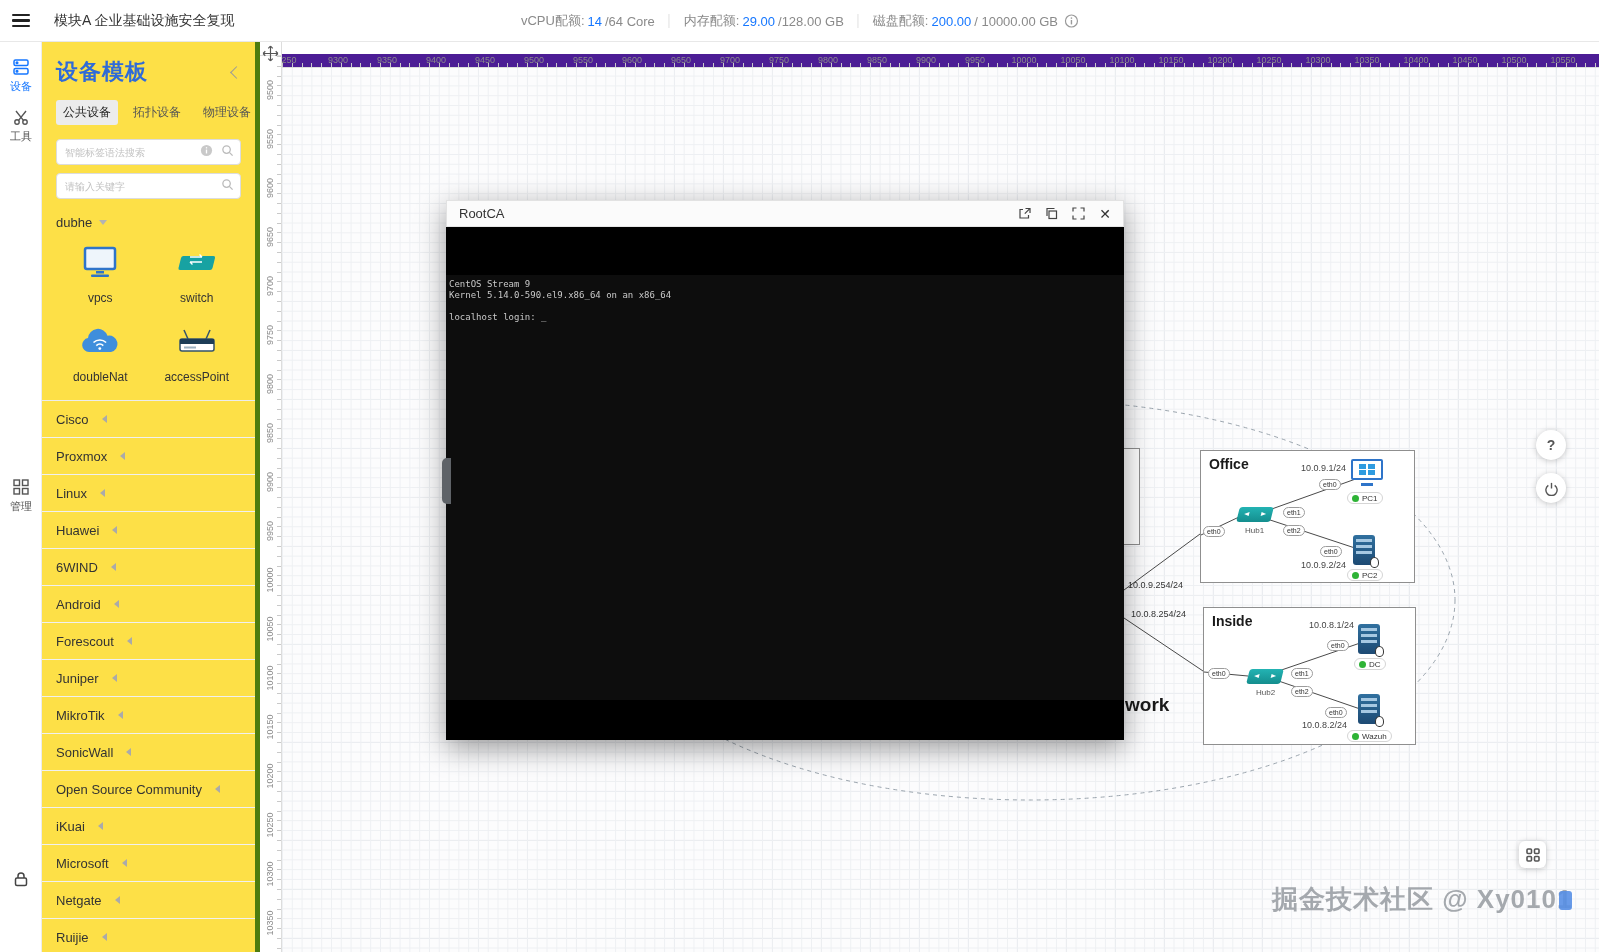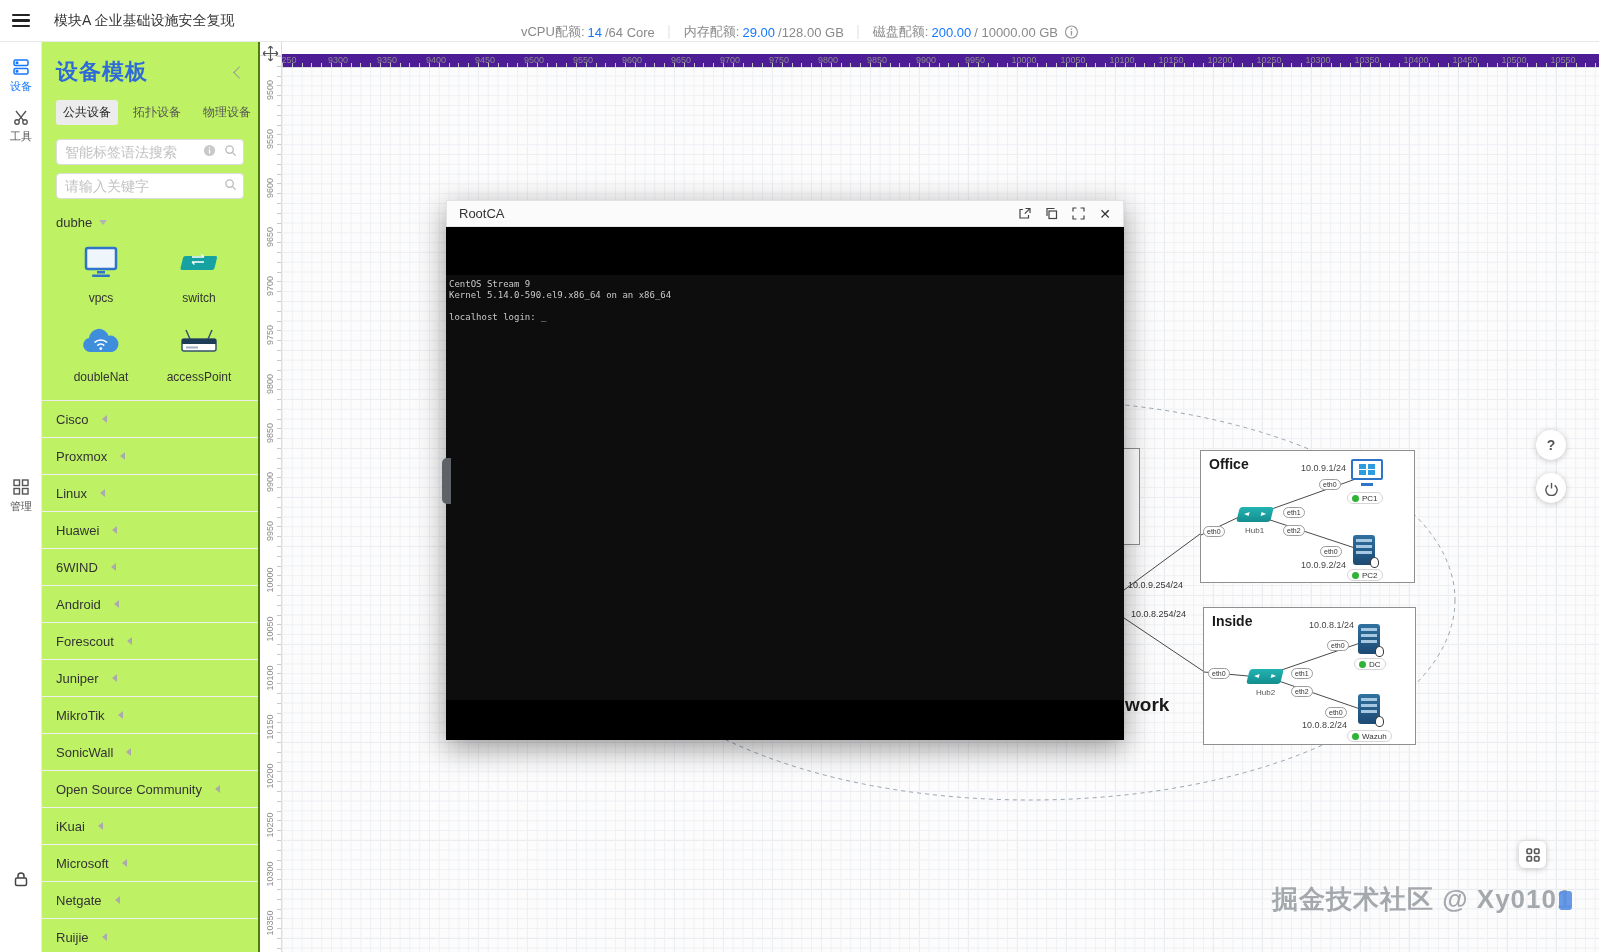--- a/index.html
+++ b/index.html
@@ -4,47 +4,47 @@
 <style>
   * { margin:0; padding:0; box-sizing:border-box; }
   html,body { width:1599px; height:952px; overflow:hidden; font-family:"Liberation Sans","DejaVu Sans",sans-serif; background:#fff; }
   body { position:relative; }
 
   
   .header { position:absolute; top:0; left:0; right:0; height:42px; background:#fff; border-bottom:1px solid #e8e8e8; display:flex; align-items:center; z-index:80; }
   .hamburger { width:42px; height:42px; display:flex; flex-direction:column; justify-content:center; align-items:center; gap:3px; cursor:pointer; }
   .hamburger i { width:18px; height:2.4px; background:#222; border-radius:1px; }
   .app-title { font-size:14px; color:#333; margin-left:12px; }
-  .quota { position:absolute; left:50%; top:0; height:42px; transform:translateX(-50%); display:flex; align-items:center; font-size:13px; color:#8a8a8a; white-space:nowrap;margin-top:11px; }
+  .quota { position:absolute; left:50%; top:0; height:42px; transform:translateX(-50%); display:flex; align-items:center; font-size:13px; color:#8a8a8a; white-space:nowrap; }
   .q-value { color:#1677ff; margin:0 3px; }
   .q-div { width:1px; height:14px; background:#e0e0e0; margin:0 14px; }
   .info-icon { margin-left:6px; display:inline-flex; }
   .hdr-right { position:absolute; right:16px; top:0; height:42px; display:flex; align-items:center; gap:16px; }
   .avatar-wrap { display:flex; align-items:center; gap:6px; }
   .avatar { width:22px; height:22px; border-radius:50%; background:radial-gradient(circle at 35% 30%, #7ed95c, #3fa32f); border:1px solid #d9ecd2; }
   .chev { width:7px; height:7px; border-right:1.6px solid #999; border-bottom:1.6px solid #999; transform:rotate(45deg) translateY(-2px); }
   .hdr-text { font-size:13px; color:#444; }
 
   
   .rail { position:absolute; top:42px; left:0; width:42px; bottom:0; background:#fff; border-right:1px solid #ececec; z-index:70; }
   .rail-item { position:absolute; left:0; width:42px; display:flex; flex-direction:column; align-items:center; gap:3px; cursor:pointer; }
   .rail-label { font-size:11px; color:#555; }
   .rail-item.active .rail-label { color:#1677ff; }
 
   
-  .sidebar { position:absolute; top:42px; left:42px; width:218px; bottom:0; background:#bef264; border-right:2px solid #4d7c0f; z-index:60; overflow:hidden; }
+  .sidebar { position:absolute; top:42px; left:42px; width:218px; bottom:0; background:#fde047; border-right:5px solid #4d7c0f; z-index:60; overflow:hidden; }
   .sb-title-row { margin:14px 14px 0; height:32px; display:flex; align-items:center; }
   .sb-title { font-size:22px; font-weight:bold; color:#2f6bd8; letter-spacing:1px; }
   .collapse-chev { margin-left:auto; width:9px; height:9px; border-left:1.8px solid #999; border-bottom:1.8px solid #999; transform:rotate(45deg); cursor:pointer; }
   #tabs { margin:12px 14px 0; display:flex; gap:8px; align-items:center; }
   .tab { font-size:12px; color:#555; padding:4px 7px; border-radius:3px; cursor:pointer; white-space:nowrap; }
   .tab.active { background:#ececec; color:#222; }
   .search-box { margin:14px 14px 0; position:relative; }
   .search-box + .search-box { margin-top:8px; }
-  .search-box input { width:100%; height:26px; border:1px solid #dcdcdc; border-radius:4px; padding:0 42px 0 8px; font-size:14px; color:#333; outline:none; font-family:inherit; }
+  .search-box input { width:100%; height:26px; border:1px solid #dcdcdc; border-radius:4px; padding:0 42px 0 8px; font-size:10px; color:#333; outline:none; font-family:inherit; }
   .search-box input::placeholder { color:#c2c2c2; }
   .in-icons { position:absolute; right:7px; top:0; height:26px; display:flex; align-items:center; gap:8px; }
   .grp-head { margin-top:12px; padding:4px 14px; display:flex; align-items:center; gap:7px; font-size:13px; color:#333; cursor:pointer; }
   .caret-down { width:0; height:0; border-left:4px solid transparent; border-right:4px solid transparent; border-top:5px solid #b3b3b3; }
   .caret-left { width:0; height:0; border-top:4px solid transparent; border-bottom:4px solid transparent; border-right:5px solid #aaa; }
   #device-grid { display:grid; grid-template-columns:1fr 1fr; row-gap:16px; padding:8px 10px 16px; }
   .dev-card { display:flex; flex-direction:column; align-items:center; cursor:grab; }
   .dev-icon { height:36px; display:flex; align-items:flex-end; justify-content:center; }
   .dev-label { font-size:12px; color:#333; margin-top:13px; }
   #group-list { border-top:1px solid #ececec; }

